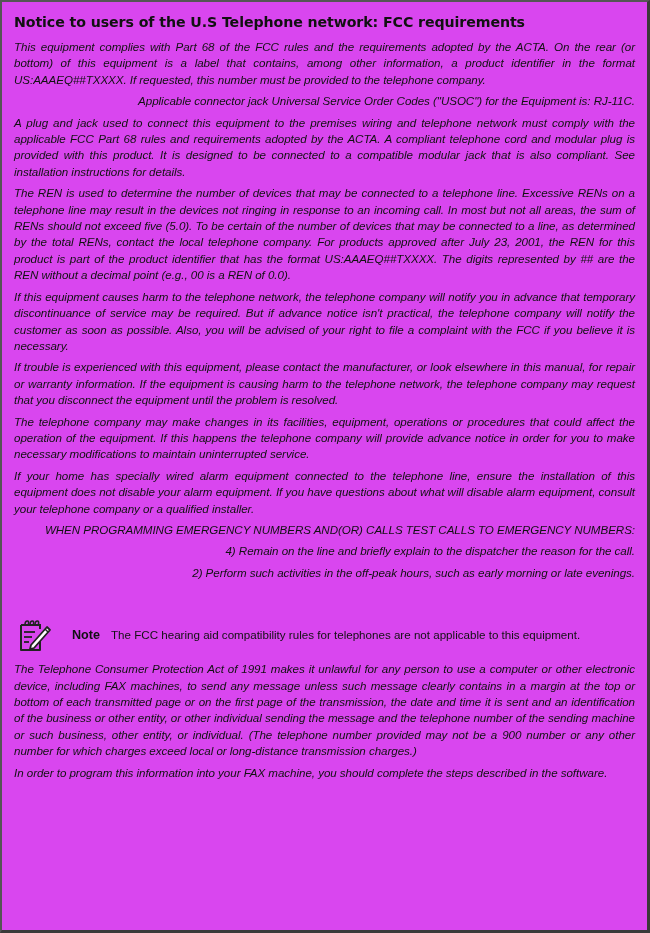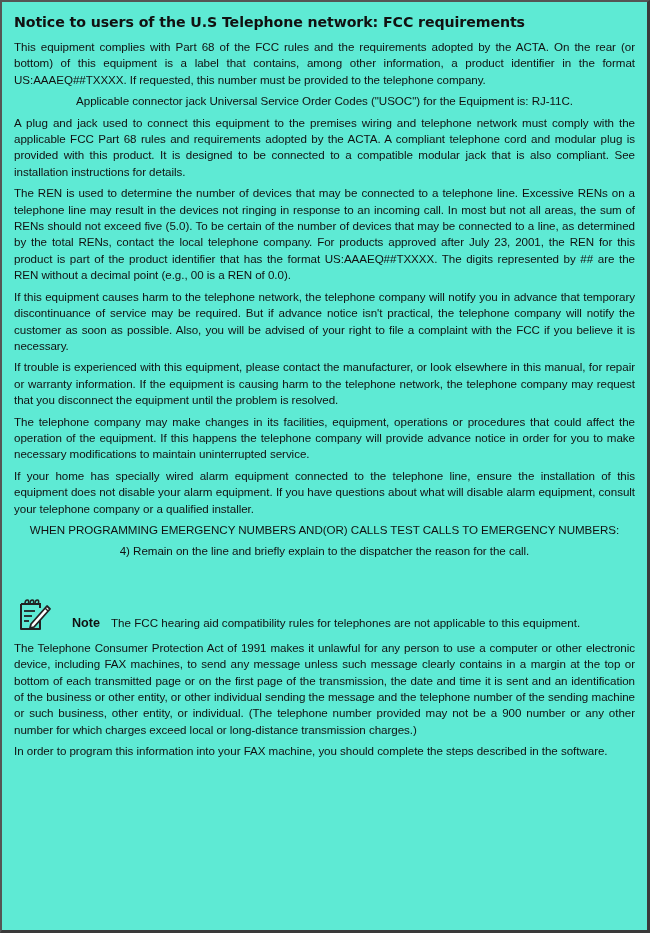--- a/index.html
+++ b/index.html
@@ -15,45 +15,46 @@
   .page {
     position: relative;
     box-sizing: border-box;
     width: 650px;
     height: 933px;
     border-top: 2px solid #555555;
     border-left: 2px solid #555555;
     border-right: 3px solid #3a3a3a;
     border-bottom: 3px solid #3a3a3a;
     padding: 8px 12px 0 12px;
-    background: #5eead4;
+    background: #d946ef;
     color: #111111;
     font-family: "DejaVu Sans", sans-serif;
   }
   .title {
     font-family: "DejaVu Sans", sans-serif;
     font-weight: bold;
     font-size: 14.2px;
     letter-spacing: -0.1px;
     margin: 3px 0 8px 0;
     line-height: 18px;
     white-space: nowrap;
   }
   .para {
     font-family: "Liberation Sans", sans-serif;
     font-size: 11.6px;
     line-height: 16.4px;
     text-align: justify;
     margin: 0 0 5px 0;
     letter-spacing: -0.05px;
+    font-style: italic;
   }
-  .para.nojustify { text-align: center; }
+  .para.nojustify { text-align: right; }
   .note {
     display: flex;
-    align-items: flex-end;
+    align-items: center;
     margin: 36px 0 8px 0;
   }
   .note-icon {
     width: 34px;
     height: 34px;
     flex: 0 0 34px;
     margin: 2px 20px 0 4px;
   }
   .note-body {
     font-family: "Liberation Sans", sans-serif;
@@ -79,20 +80,21 @@
   <p class="para nojustify">Applicable connector jack Universal Service Order Codes ("USOC") for the Equipment is: RJ-11C.</p>
   <p class="para">A plug and jack used to connect this equipment to the premises wiring and telephone network must comply with the applicable FCC Part 68 rules and requirements adopted by the ACTA. A compliant telephone cord and modular plug is provided with this product. It is designed to be connected to a compatible modular jack that is also compliant. See installation instructions for details.</p>
   <p class="para">The REN is used to determine the number of devices that may be connected to a telephone line. Excessive RENs on a telephone line may result in the devices not ringing in response to an incoming call. In most but not all areas, the sum of RENs should not exceed five (5.0). To be certain of the number of devices that may be connected to a line, as determined by the total RENs, contact the local telephone company. For products approved after July 23, 2001, the REN for this product is part of the product identifier that has the format US:AAAEQ##TXXXX. The digits represented by ## are the REN without a decimal point (e.g., 00 is a REN of 0.0).</p>
   <p class="para">If this equipment causes harm to the telephone network, the telephone company will notify you in advance that temporary discontinuance of service may be required. But if advance notice isn't practical, the telephone company will notify the customer as soon as possible. Also, you will be advised of your right to file a complaint with the FCC if you believe it is necessary.</p>
   <p class="para">If trouble is experienced with this equipment, please contact the manufacturer, or look elsewhere in this manual, for repair or warranty information. If the equipment is causing harm to the telephone network, the telephone company may request that you disconnect the equipment until the problem is resolved.</p>
   <p class="para">The telephone company may make changes in its facilities, equipment, operations or procedures that could affect the operation of the equipment. If this happens the telephone company will provide advance notice in order for you to make necessary modifications to maintain uninterrupted service.</p>
   <p class="para">If your home has specially wired alarm equipment connected to the telephone line, ensure the installation of this equipment does not disable your alarm equipment.  If you have questions about what will disable alarm equipment, consult your telephone company or a qualified installer.</p>
   <p class="para nojustify">WHEN PROGRAMMING EMERGENCY NUMBERS AND(OR) CALLS TEST CALLS TO EMERGENCY NUMBERS:</p>
 
   <p class="para nojustify">4) Remain on the line and briefly explain to the dispatcher the reason for the call.</p>
+  <p class="para nojustify spacer-list">2) Perform such activities in the off-peak hours, such as early morning or late evenings.</p>
 
   <div class="note">
     <span class="note-icon">
       <svg width="34" height="34" viewBox="0 0 34 34" xmlns="http://www.w3.org/2000/svg">
 
         <path d="M3 6 L3 31 L22 31 L22 20" fill="none" stroke="#222" stroke-width="2" stroke-linejoin="round"></path>
         <path d="M3 6 L22 6 L22 10" fill="none" stroke="#222" stroke-width="2"></path>
 
         <path d="M7 6 q0 -4 2.5 -4 q1.5 0 1 3" fill="none" stroke="#222" stroke-width="1.6"></path>
         <path d="M12 6 q0 -4 2.5 -4 q1.5 0 1 3" fill="none" stroke="#222" stroke-width="1.6"></path>

